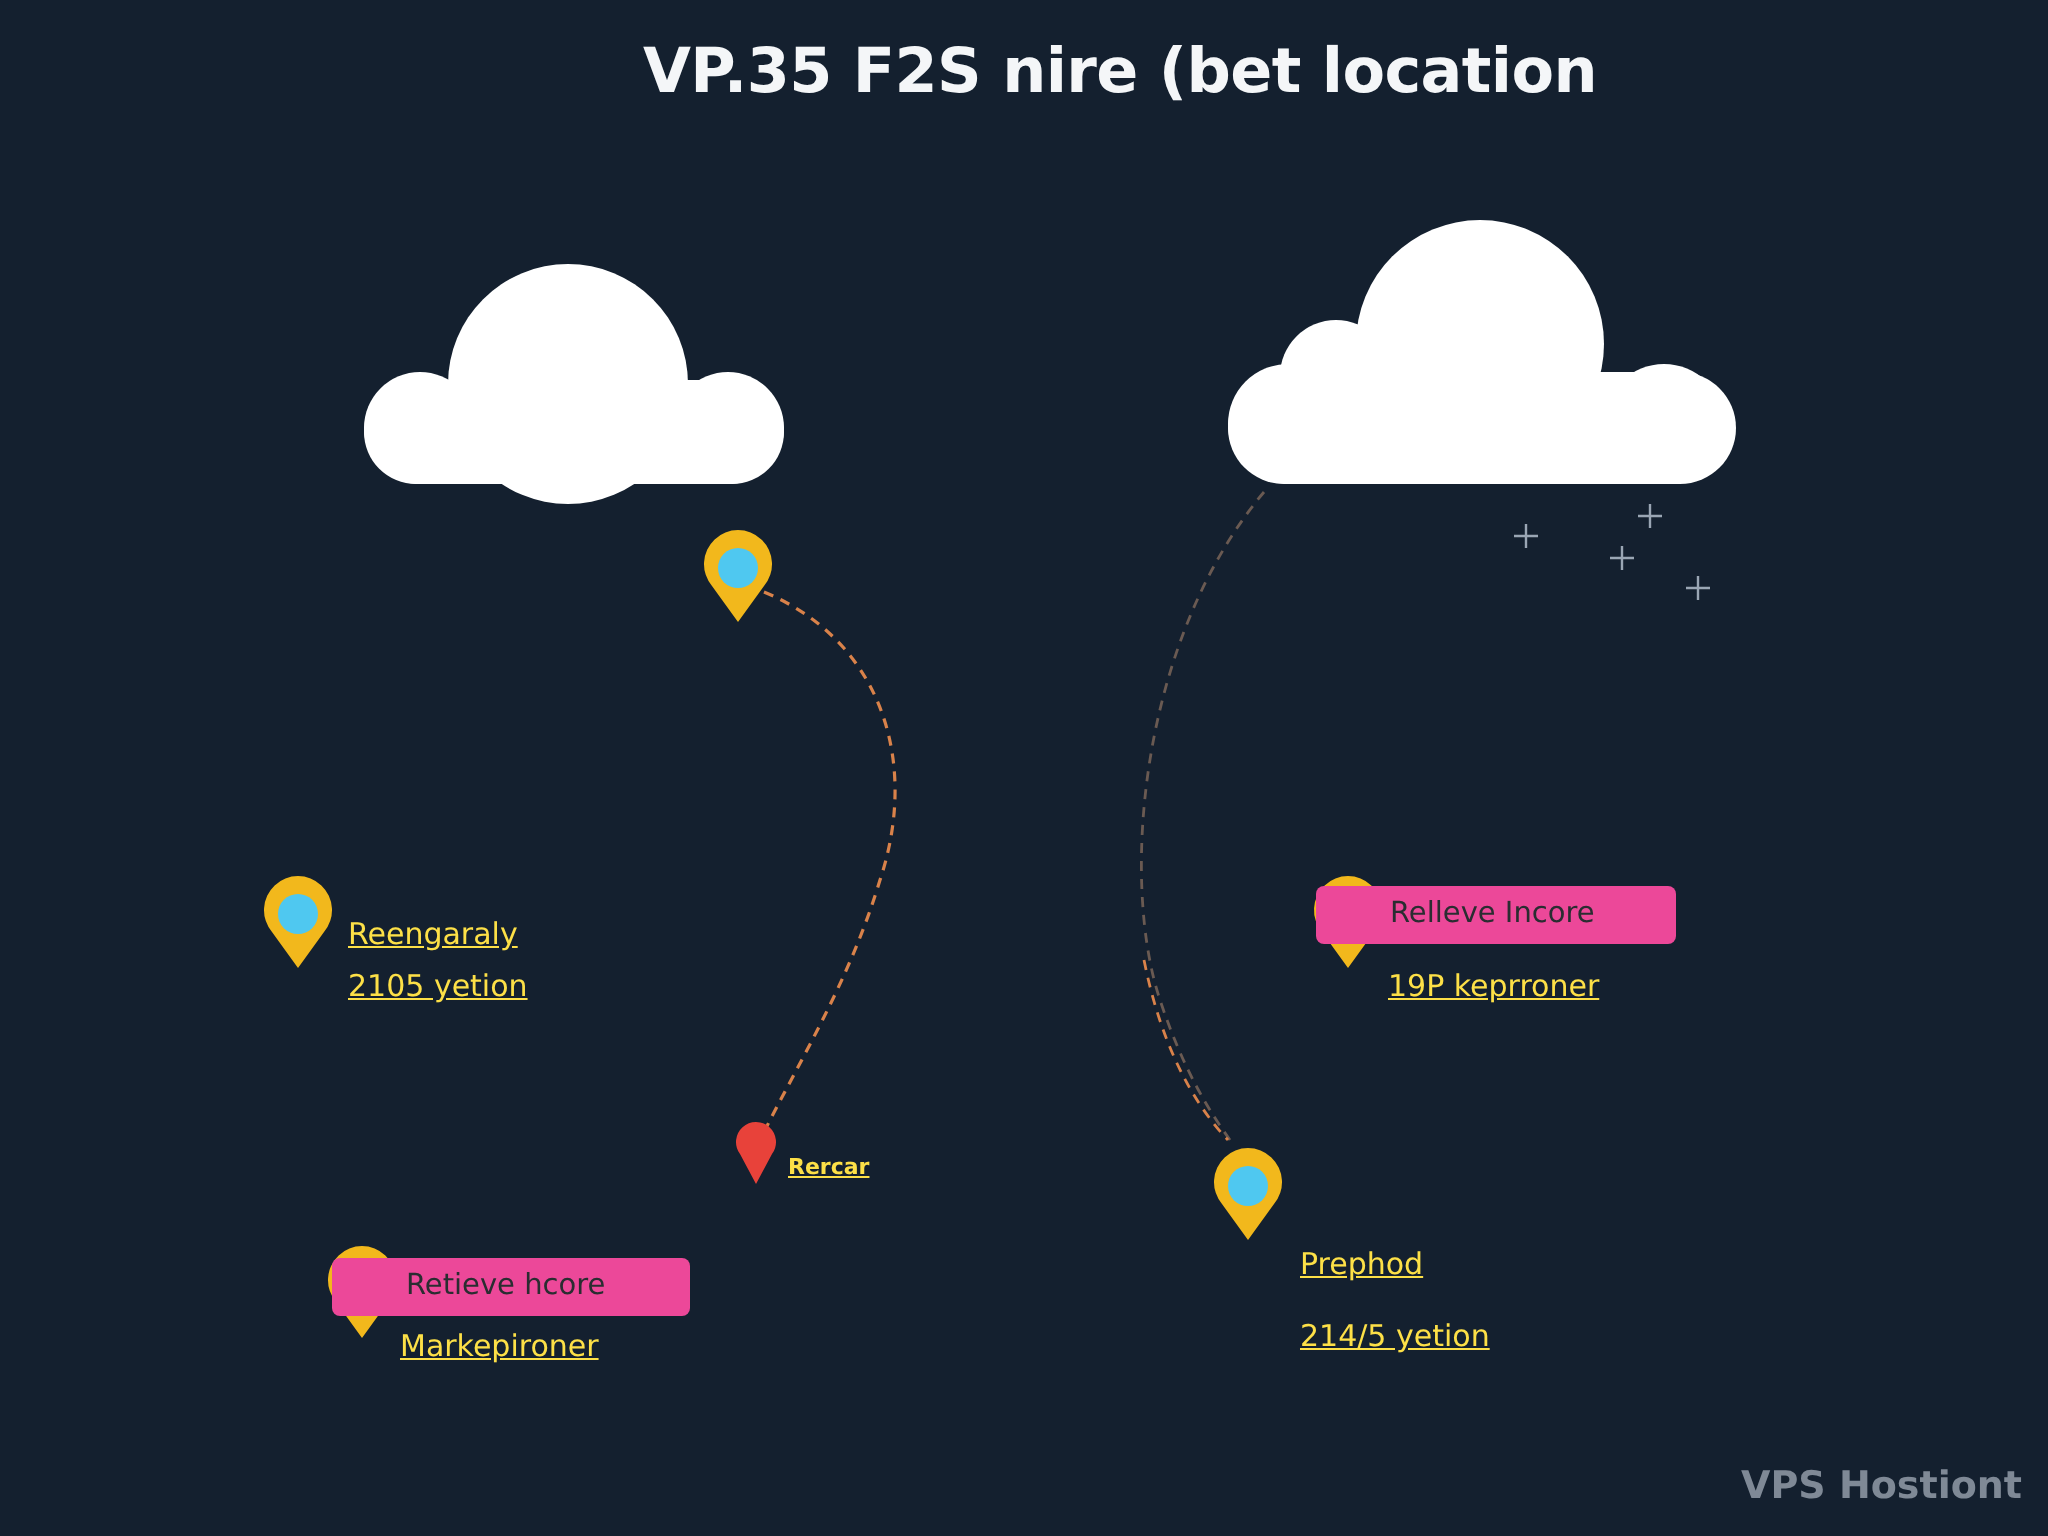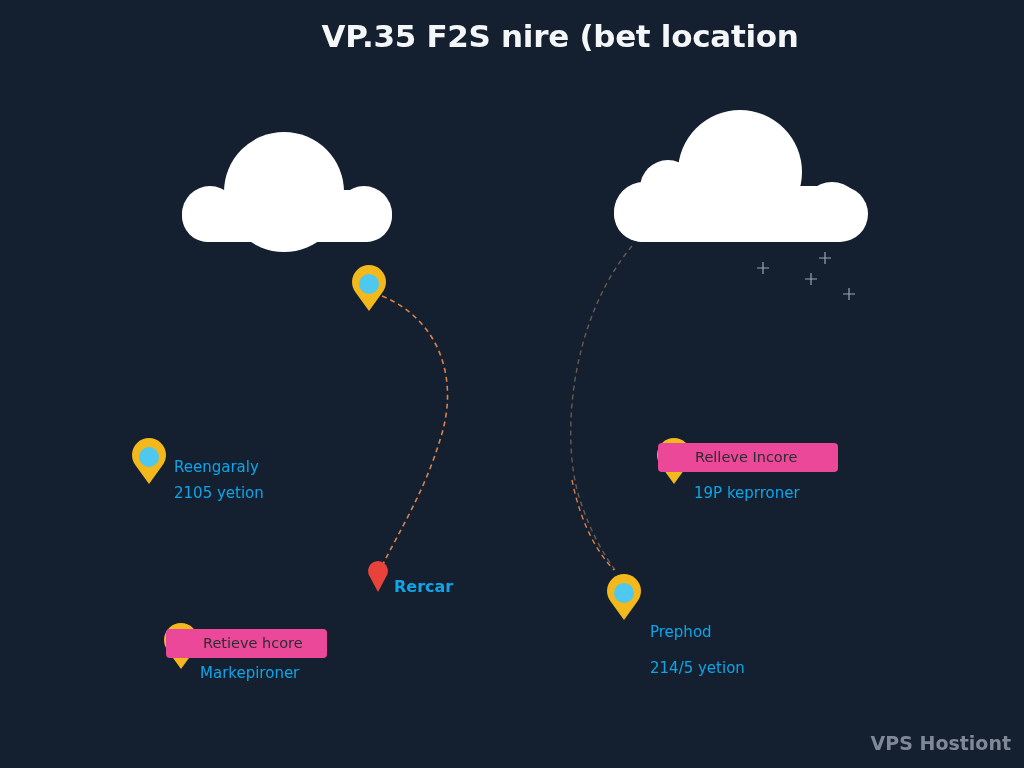--- a/index.html
+++ b/index.html
@@ -9,23 +9,23 @@
       font-family: "DejaVu Sans", sans-serif;
       position: relative;
     }
     .title {
       position: absolute; left: 0; top: 18px; width: 1024px;
       text-align: center; color: #f4f6f8;
       font-size: 31px; font-weight: bold; letter-spacing: -0.3px; margin-left: 48px;
     }
     svg.scene { position: absolute; left: 0; top: 0; }
     .label {
-      position: absolute; color: #0ea5e9; font-size: 15px; white-space: nowrap;
+      position: absolute; color: #fde047; font-size: 15px; white-space: nowrap; text-decoration: underline;
     }
-    .label.small { font-size: 16px; font-weight: bold; }
+    .label.small { font-size: 11px; font-weight: bold; }
     .pill {
       position: absolute; background: #ec4899; border-radius: 4px;
       color: #2a2d31; font-size: 14.5px; line-height: 29px; padding-left: 37px;
       box-sizing: border-box;
     }
     .watermark {
       position: absolute; right: 13px; bottom: 14px;
       color: #7f8996; font-size: 19px; font-weight: bold;
     }
   </style>
@@ -88,19 +88,19 @@
 </svg>
 
 <div class="label" style="left:174px; top:458px;">Reengaraly</div>
 <div class="label" style="left:174px; top:484px;">2105 yetion</div>
 
 <div class="pill" style="left:658px; top:443px; width:180px;">Relleve Incore</div>
 <div class="label" style="left:694px; top:484px;">19P keprroner</div>
 
 <div class="label small" style="left:394px; top:577px;">Rercar</div>
 
-<div class="pill" style="left:166px; top:629px; width:161px;">Retieve hcore</div>
+<div class="pill" style="left:166px; top:629px; width:179px;">Retieve hcore</div>
 <div class="label" style="left:200px; top:664px;">Markepironer</div>
 
 <div class="label" style="left:650px; top:591px;margin-top:32px;">Prephod</div>
 <div class="label" style="left:650px; top:617px;margin-top:42px;">214/5 yetion</div>
 
 <div class="watermark">VPS Hostiont</div>
 
 </body></html>

